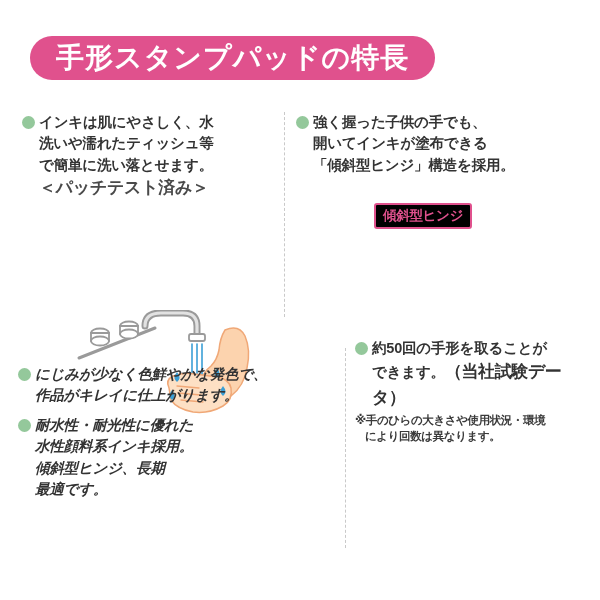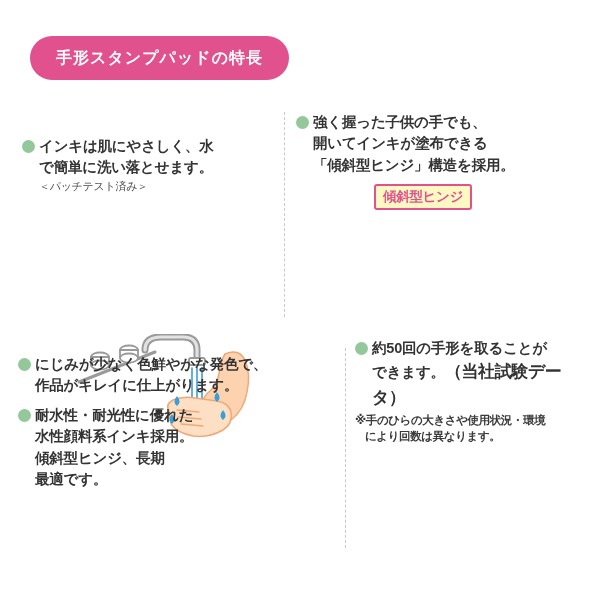--- a/index.html
+++ b/index.html
@@ -25,21 +25,21 @@
     height: 44px;
     padding: 0 26px;
     display: flex;
     align-items: center;
     background: #e0518d;
     border-radius: 22px;
     box-sizing: border-box;
   }
   .title-banner .title-text {
     color: #ffffff;
-    font-size: 16px;
+    font-size: 28px;
     font-weight: bold;
     letter-spacing: 1px;
     line-height: 1;
     white-space: nowrap;
   }
 
   
   .divider-v {
     position: absolute;
     width: 0;
@@ -53,23 +53,23 @@
   #divider-bottom {
     left: 345px;
     top: 348px;
     height: 200px;
   }
 
   
   .quadrant {
     position: absolute;
   }
-  #quad-tl { left: 22px;  top: 112px; width: 255px; height: 205px; margin-top: 24px; }
+  #quad-tl { left: 22px;  top: 112px; width: 255px; height: 205px; }
   #quad-tr { left: 296px; top: 112px; width: 290px; height: 205px; }
-  #quad-bl { left: 18px;  top: 354px; width: 320px; height: 210px; }
+  #quad-bl { left: 18px;  top: 364px; width: 320px; height: 210px; font-style: italic; }
   #quad-br { left: 355px; top: 338px; width: 235px; height: 210px; }
 
   
   .bullet-row {
     display: flex;
     align-items: flex-start;
   }
   .bullet-dot {
     flex: 0 0 auto;
     width: 13px;
@@ -83,44 +83,44 @@
     flex: 1 1 auto;
   }
   .btext {
     font-size: 14.5px;
     line-height: 1.48;
     font-weight: bold;
     color: #333333;
     letter-spacing: -0.2px;
   }
   .btext-sm {
-    font-size: 11px;
-    font-weight: normal;
+    font-size: 17px;
+    font-weight: bold;
     line-height: 1.4;
     color: #4a4a4a;
     letter-spacing: -0.3px;
   }
   .note-text {
     font-size: 11.5px;
     font-weight: bold;
     line-height: 1.42;
     color: #3a3a3a;
     letter-spacing: -0.4px;
   }
   .inline-sm {
     font-size: 17px;
     letter-spacing: -0.4px;
   }
 
   
   .hinge-badge {
     position: absolute;
     left: 78px;
-    top: 72px;
-    background: #fef9c3;
+    top: 91px;
+    background: #000000;
     border: 2px solid #e0518d;
     border-radius: 3px;
     padding: 2px 7px;
     font-size: 13.5px;
     font-weight: bold;
     color: #e0518d;
     letter-spacing: -0.3px;
     white-space: nowrap;
     z-index: 5;
   }
@@ -139,20 +139,21 @@
 </div>
 
 <div class="divider-v" id="divider-top"></div>
 <div class="divider-v" id="divider-bottom"></div>
 
 <div class="quadrant" id="quad-tl">
   <div class="bullet-row">
     <div class="bullet-dot"></div>
     <div class="bullet-body">
       <div class="btext">インキは肌にやさしく、水</div>
+      <div class="btext">洗いや濡れたティッシュ等</div>
       <div class="btext">で簡単に洗い落とせます。</div>
       <div class="btext-sm">＜パッチテスト済み＞</div>
     </div>
   </div>
 
   <div class="illus" id="illus-faucet">
     <svg width="200" height="110" viewBox="0 0 200 110">
 
       <line x1="2" y1="48" x2="78" y2="18" stroke="#9a9a9a" stroke-width="3" stroke-linecap="round"></line>
 

